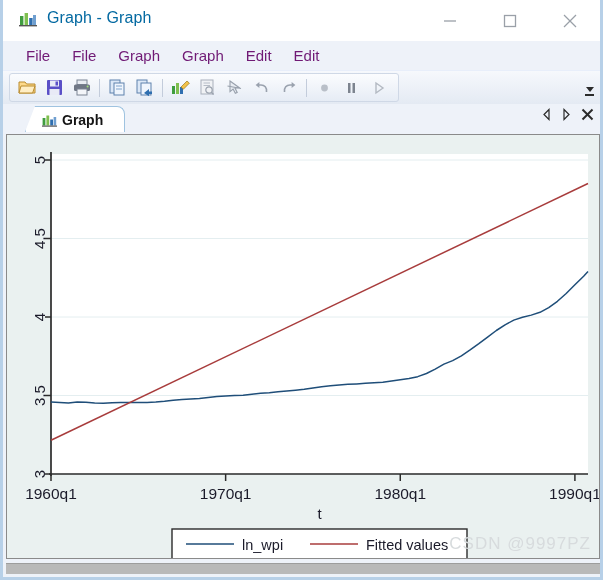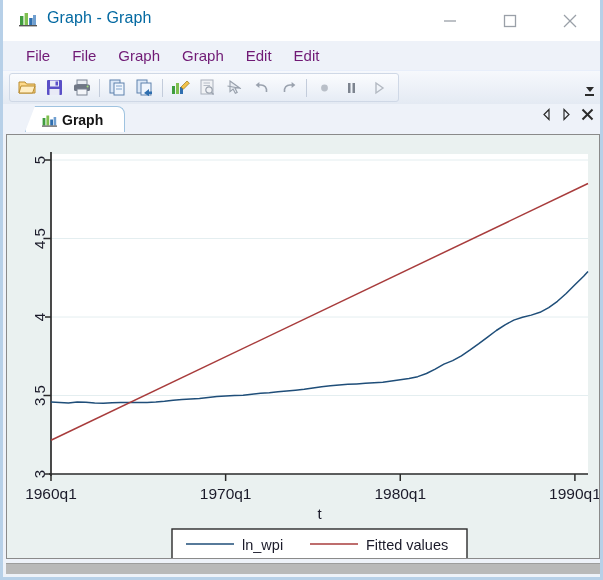--- a/index.html
+++ b/index.html
@@ -270,16 +270,17 @@
         <text x="567.9024390243902" y="364" text-anchor="middle" font-size="15.5" font-family="&quot;Liberation Sans&quot;,sans-serif" fill="#1b1b2a">1990q1</text>
         <text x="312.5" y="384" text-anchor="middle" font-size="15" font-family="&quot;Liberation Sans&quot;,sans-serif" fill="#1b1b2a">t</text>
         <path d="M44.00 266.94 L52.73 267.56 L61.46 268.04 L70.20 266.94 L78.93 267.25 L87.66 268.04 L96.39 268.35 L105.12 267.72 L113.85 267.41 L122.59 267.56 L131.32 267.56 L140.05 267.41 L148.78 267.09 L157.51 266.31 L166.24 265.21 L174.98 264.58 L183.71 263.95 L192.44 263.48 L201.17 262.54 L209.90 261.60 L218.63 260.97 L227.37 260.50 L236.10 260.19 L244.83 259.24 L253.56 258.30 L262.29 257.67 L271.02 256.73 L279.76 255.95 L288.49 255.16 L297.22 254.22 L305.95 252.96 L314.68 251.71 L323.41 250.77 L332.15 249.98 L340.88 249.35 L349.61 248.88 L358.34 248.25 L367.07 247.63 L375.80 247.16 L384.54 245.90 L393.27 244.80 L402.00 243.54 L410.73 241.66 L419.46 238.52 L428.20 234.12 L436.93 229.10 L445.66 225.65 L454.39 220.78 L463.12 214.97 L471.85 208.69 L480.59 202.10 L489.32 195.50 L498.05 189.85 L506.78 185.14 L515.51 182.31 L524.24 180.12 L532.98 177.29 L541.71 172.58 L550.44 166.30 L559.17 158.45 L567.90 149.81 L576.63 141.18 L581.00 136.47 " fill="none" stroke="#1f4e79" stroke-width="1.5" stroke-linejoin="round"></path>
         <path d="M44.00 305.25 L581.00 48.55 " fill="none" stroke="#a83c3c" stroke-width="1.5" stroke-linejoin="round"></path>
         <rect x="165" y="394" width="295" height="30" fill="#ffffff" stroke="#2b2b2b" stroke-width="1.4"></rect>
         <line x1="179" y1="409" x2="227" y2="409" stroke="#1f4e79" stroke-width="1.7"></line>
         <text x="235" y="410" dominant-baseline="central" font-size="14.5" font-family="&quot;Liberation Sans&quot;,sans-serif" fill="#1b1b2a">ln_wpi</text>
         <line x1="303" y1="409" x2="351" y2="409" stroke="#a83c3c" stroke-width="1.7"></line>
         <text x="359" y="410" dominant-baseline="central" font-size="14.5" font-family="&quot;Liberation Sans&quot;,sans-serif" fill="#1b1b2a">Fitted values</text>
       </svg>
+    <div class="watermark">CSDN @9997PZ</div>
   </div>
 
   <div class="statusbar"></div>
 </div>
 
 </body></html>

